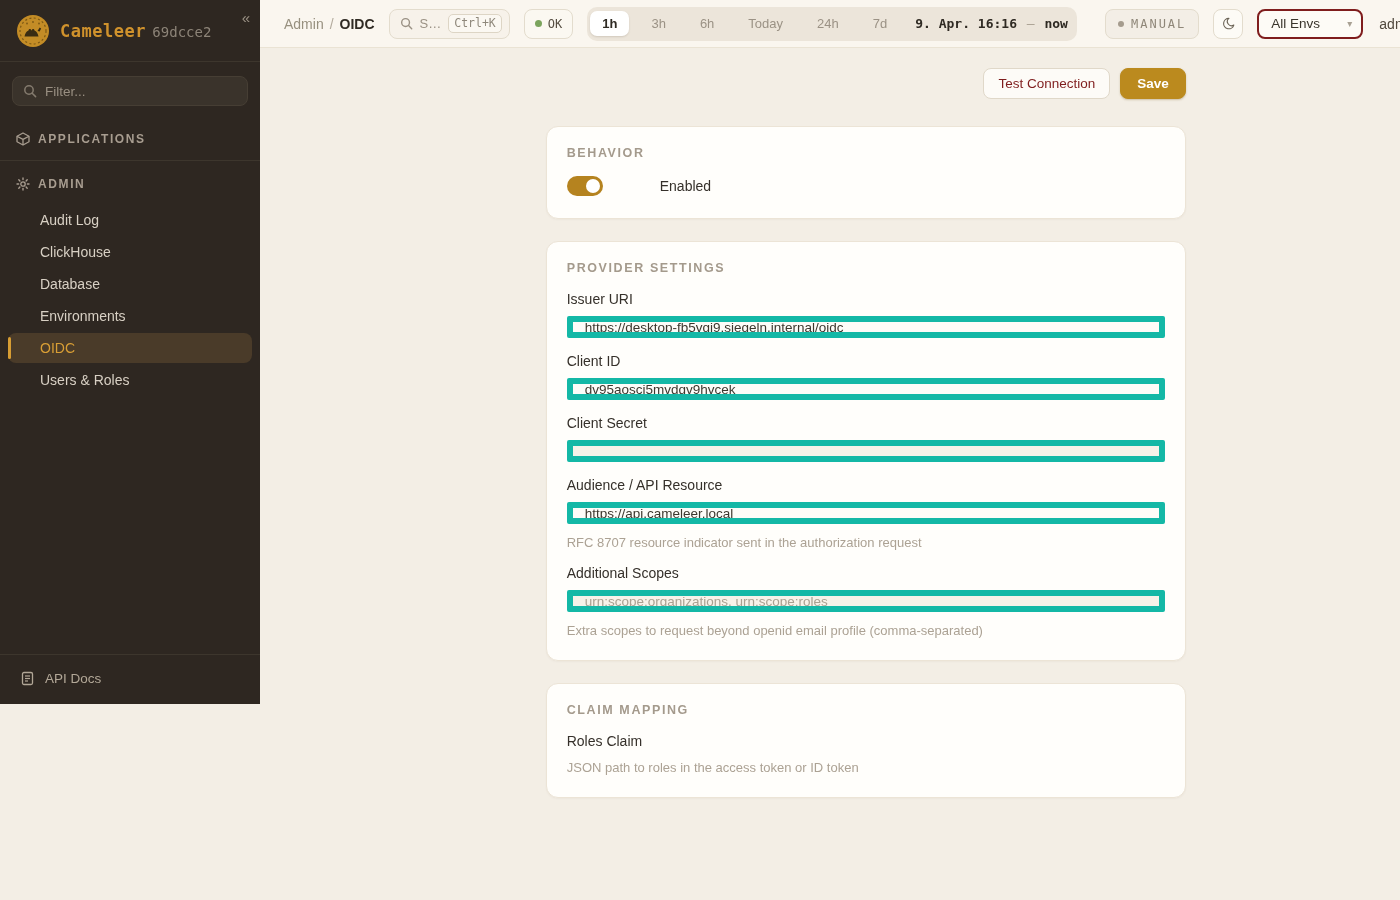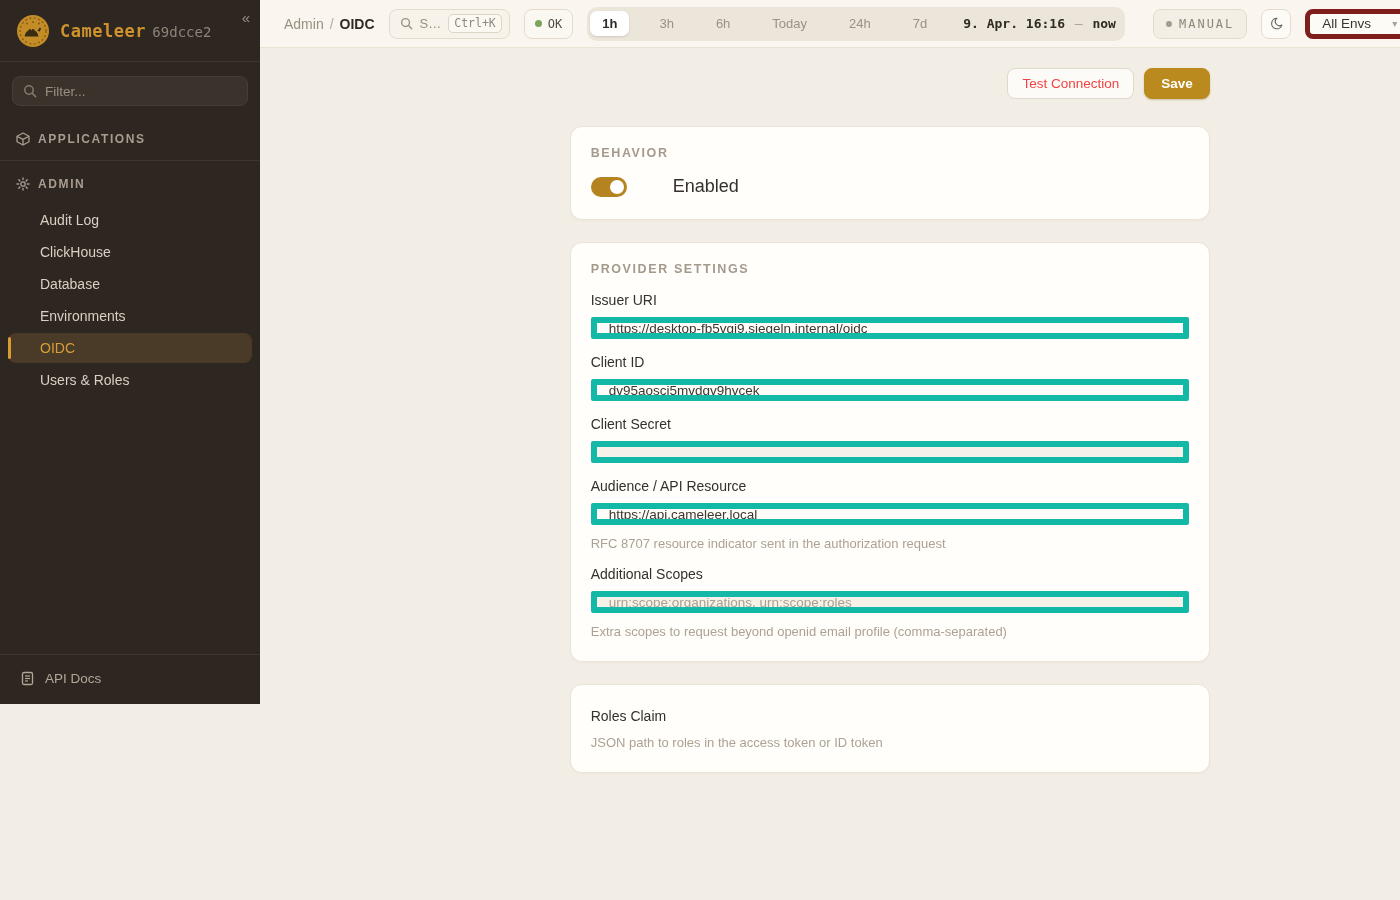--- a/index.html
+++ b/index.html
@@ -91,21 +91,21 @@
   .ok-btn {
     display:flex; align-items:center; gap:6px;
     background:#fbf8f1; border:1px solid #e3dccd; border-radius:8px;
     height:30px; padding:0 10px; cursor:pointer;
     font-family:"DejaVu Sans Mono", monospace; font-size:12px; color:#564e42;
   }
   .dot { width:7px; height:7px; border-radius:50%; display:inline-block; }
 
   .segmented {
     display:flex; align-items:center;
-    background:#ece5da; border-radius:10px; padding:3px; gap:18px;
+    background:#ece5da; border-radius:10px; padding:3px; gap:10px;
     height:34px;
   }
   .seg-item {
     padding:5px 12px; font-size:13px; color:#9b9285; border-radius:7px;
     cursor:pointer; white-space:nowrap;
   }
   .seg-item.active {
     background:#ffffff; color:#2f2a23; font-weight:bold;
     box-shadow:0 1px 2px rgba(60,50,30,0.15);
   }
@@ -123,21 +123,21 @@
     letter-spacing:2px; color:#8f8779;
   }
   .manual-dot { width:6px; height:6px; border-radius:50%; background:#a59c8e; }
   .icon-btn {
     width:30px; height:30px; background:#fdfbf6; border:1px solid #e3dccd;
     border-radius:8px; display:flex; align-items:center; justify-content:center;
     cursor:pointer; color:#6b6355;
   }
   .env-select {
     display:flex; align-items:center; justify-content:space-between;
-    width:106px; height:30px; background:#fdfbf6; border:5px solid #7f1d1d;
+    width:106px; height:30px; background:#fdfbf6; border:2px solid #7f1d1d;
     border-radius:8px; padding:0 9px 0 12px; cursor:pointer;
     font-size:13.5px; color:#3a352c;
   }
   .env-caret { color:#a9a194; font-size:10px; }
   .user-area { display:flex; align-items:center; gap:10px; margin-left:2px; }
   .user-name { font-size:14px; color:#51493e; }
   .avatar {
     width:28px; height:28px; border-radius:50%; background:#f1dbd8;
     color:#9c4343; font-size:11px; font-weight:bold;
     display:flex; align-items:center; justify-content:center; cursor:pointer;
@@ -146,21 +146,21 @@
   
   .content {
     flex:1; overflow:hidden; padding:20px 0 0 0; position:relative;
   }
   .content-inner { width:640px; margin:0 auto; }
   .actions-row {
     display:flex; justify-content:flex-end; gap:10px; margin-bottom:27px;
   }
   .btn-secondary {
     background:#fdfbf7; border:1px solid #e0d8c9; border-radius:8px;
-    padding:7px 14px; font-size:13.5px; color:#ef4444; cursor:pointer;
+    padding:7px 14px; font-size:13.5px; color:#7f1d1d; cursor:pointer;
     font-family:"Liberation Sans", sans-serif;
   }
   .btn-primary {
     background:#bb8a1e; border:1px solid #bb8a1e; border-radius:8px;
     padding:7px 16px; font-size:13.5px; font-weight:bold; color:#ffffff;
     cursor:pointer; box-shadow:0 1px 2px rgba(120,90,20,0.3);
     font-family:"Liberation Sans", sans-serif;
   }
 
   .card {
@@ -175,21 +175,21 @@
 
   .toggle-row { display:flex; align-items:center; margin-top:13px; }
   .toggle {
     width:36px; height:20px; border-radius:10px; background:#b5831f;
     position:relative; cursor:pointer; flex:none;
   }
   .toggle .knob {
     position:absolute; top:3px; right:3px; width:14px; height:14px;
     border-radius:50%; background:#ffffff;
   }
-  .toggle-label { margin-left:2px; font-size:18px; color:#35302a;padding-left:44px; }
+  .toggle-label { margin-left:13px; font-size:14px; color:#35302a;padding-left:44px; }
   .toggle-hint { margin-left:13px; font-size:13.5px; color:#aca294; }
 
   .field-label { display:block; font-size:14px; color:#35302a; margin:15px 0 9px 0; }
   .text-input {
     width:100%; height:22px; background:#fdfcf8;
     border:6px solid #14b8a6; border-radius:2px;
     padding:0 12px; font-size:13.5px; color:#3c372e;
     font-family:"Liberation Sans", sans-serif; outline:none;
   }
   .text-input.empty { background:#f7f2e9; }
@@ -373,20 +373,21 @@
         <label class="field-label">Audience / API Resource</label>
         <input class="text-input" type="text" value="https://api.cameleer.local" style="">
         <div class="hint">RFC 8707 resource indicator sent in the authorization request</div>
 
         <label class="field-label">Additional Scopes</label>
         <input class="text-input empty" type="text" placeholder="urn:scope:organizations, urn:scope:roles" style="">
         <div class="hint">Extra scopes to request beyond openid email profile (comma-separated)</div>
       </section>
 
       <section class="card">
+        <div class="card-title">CLAIM MAPPING</div>
 
         <label class="field-label" style="margin-top:4px">Roles Claim</label>
         <div class="hint">JSON path to roles in the access token or ID token</div>
 
         
         
         
       </section>
 
     </div>

